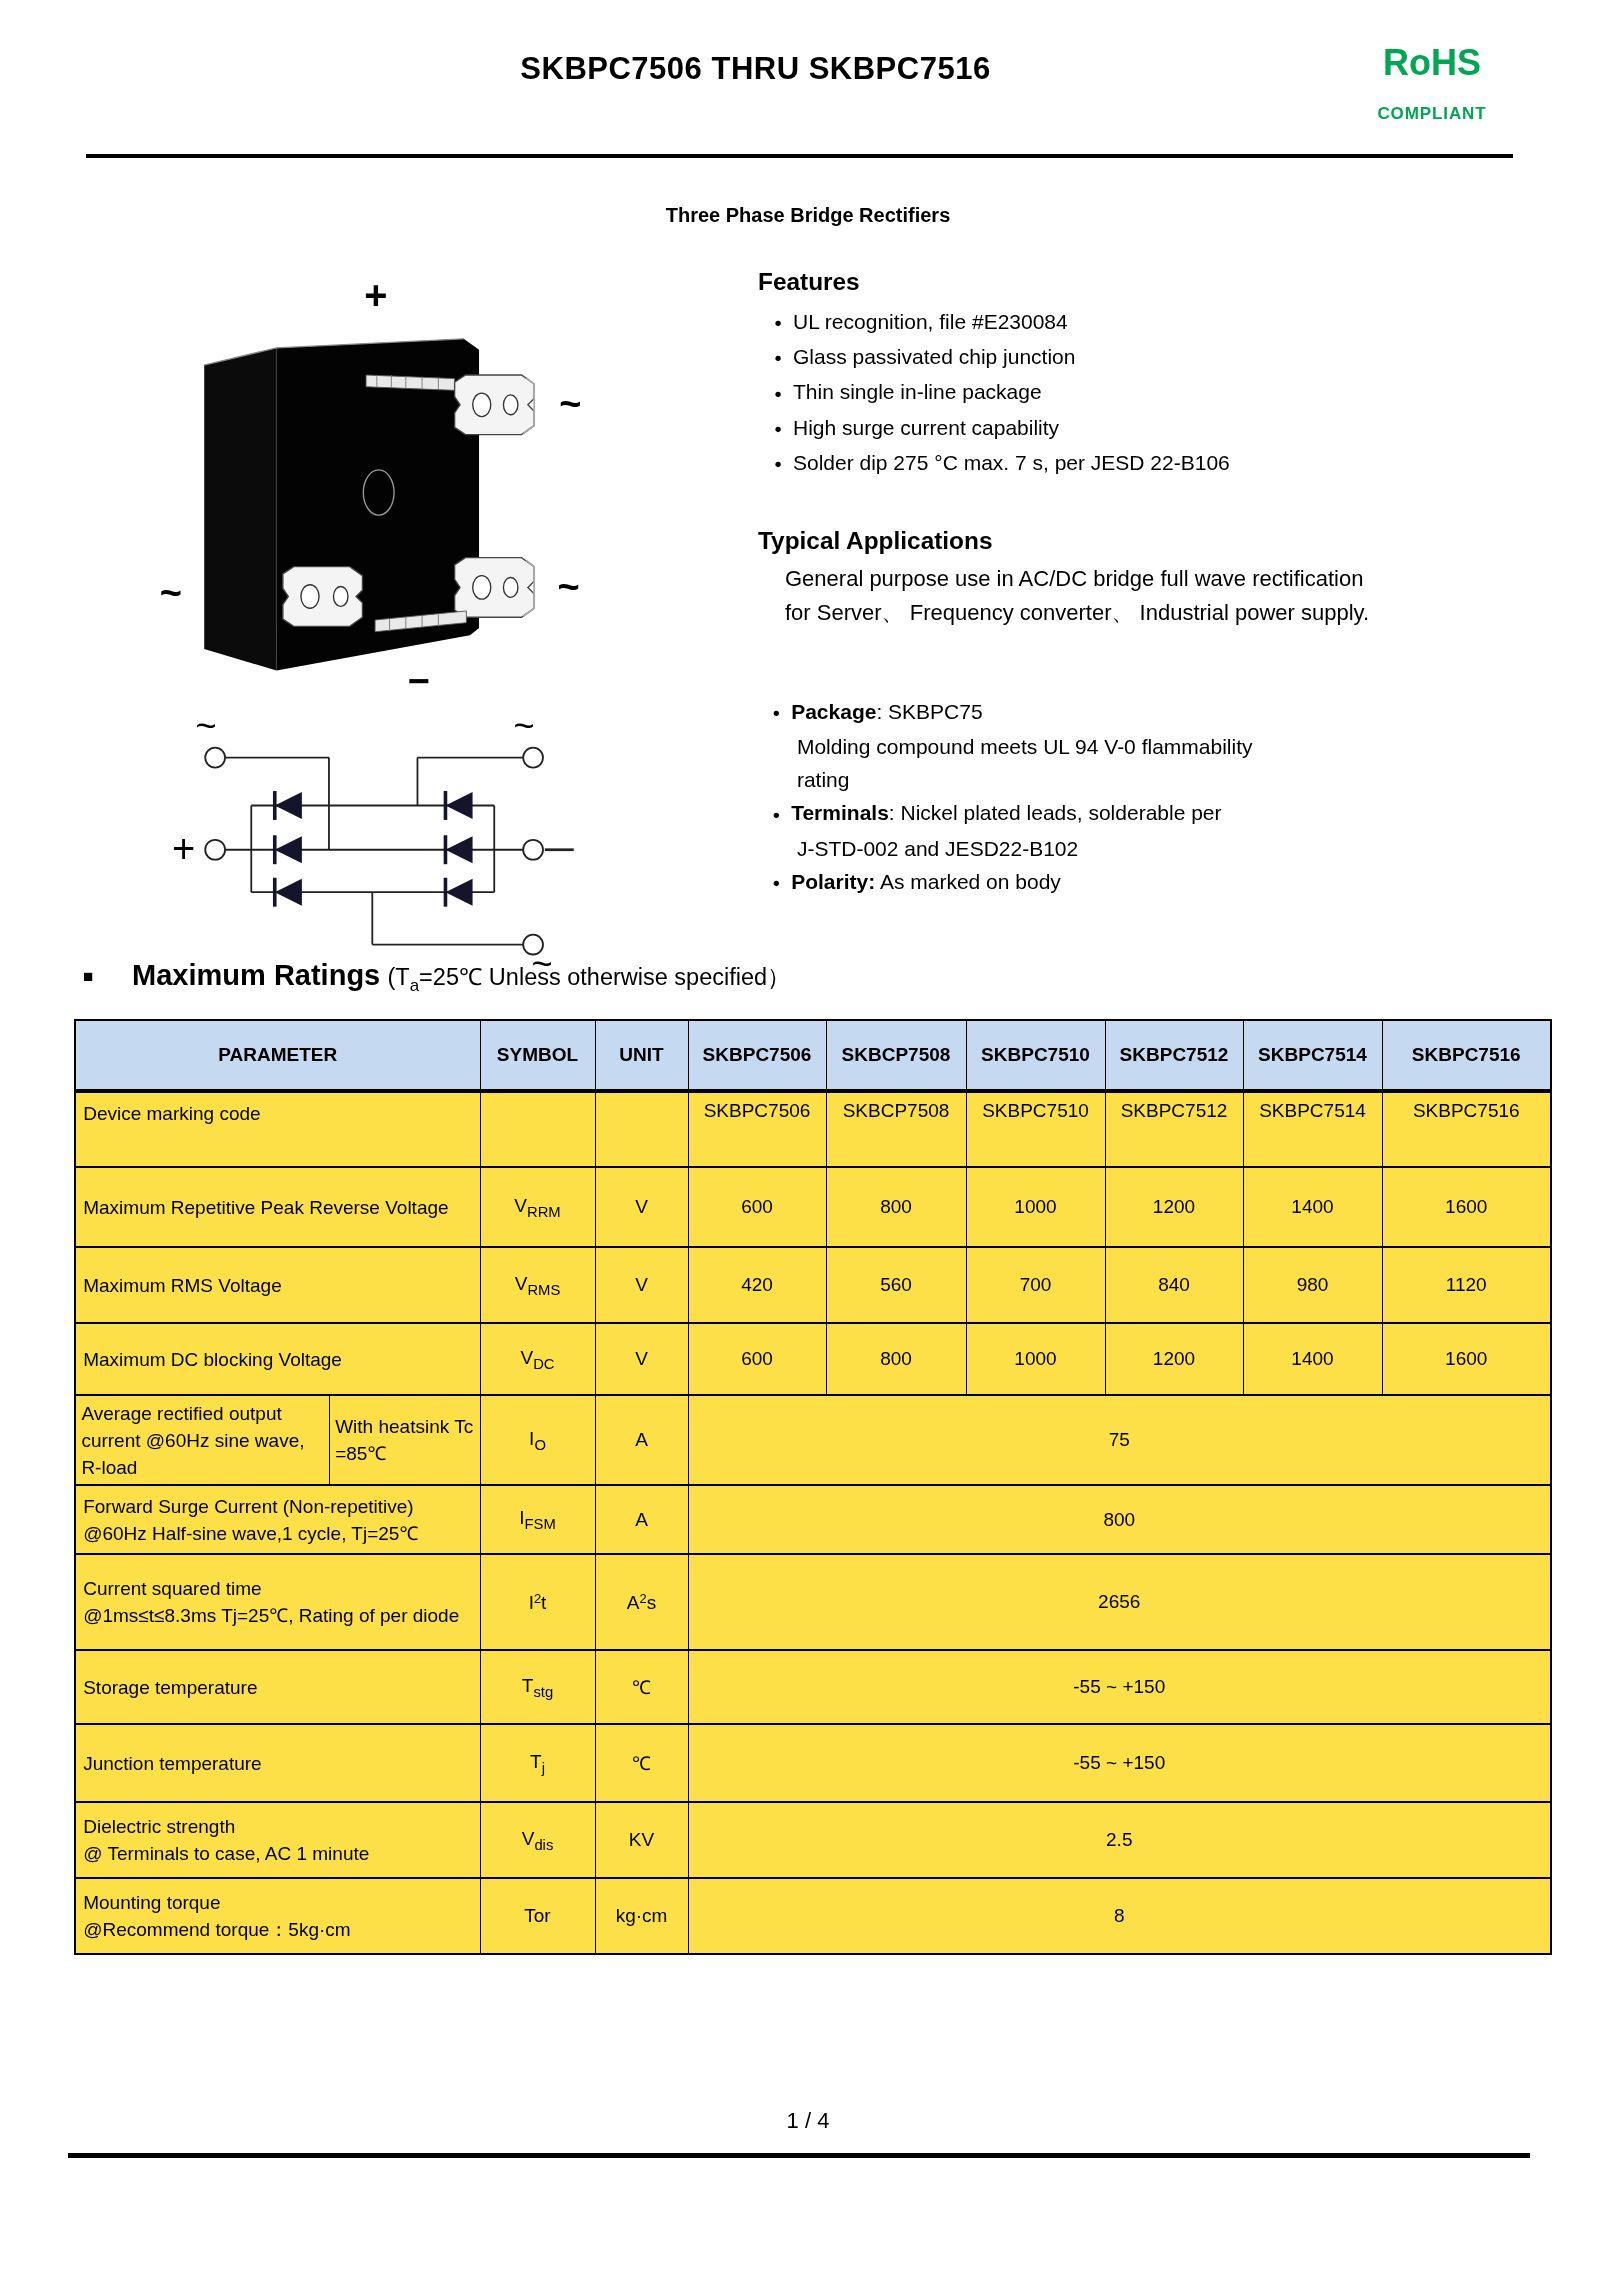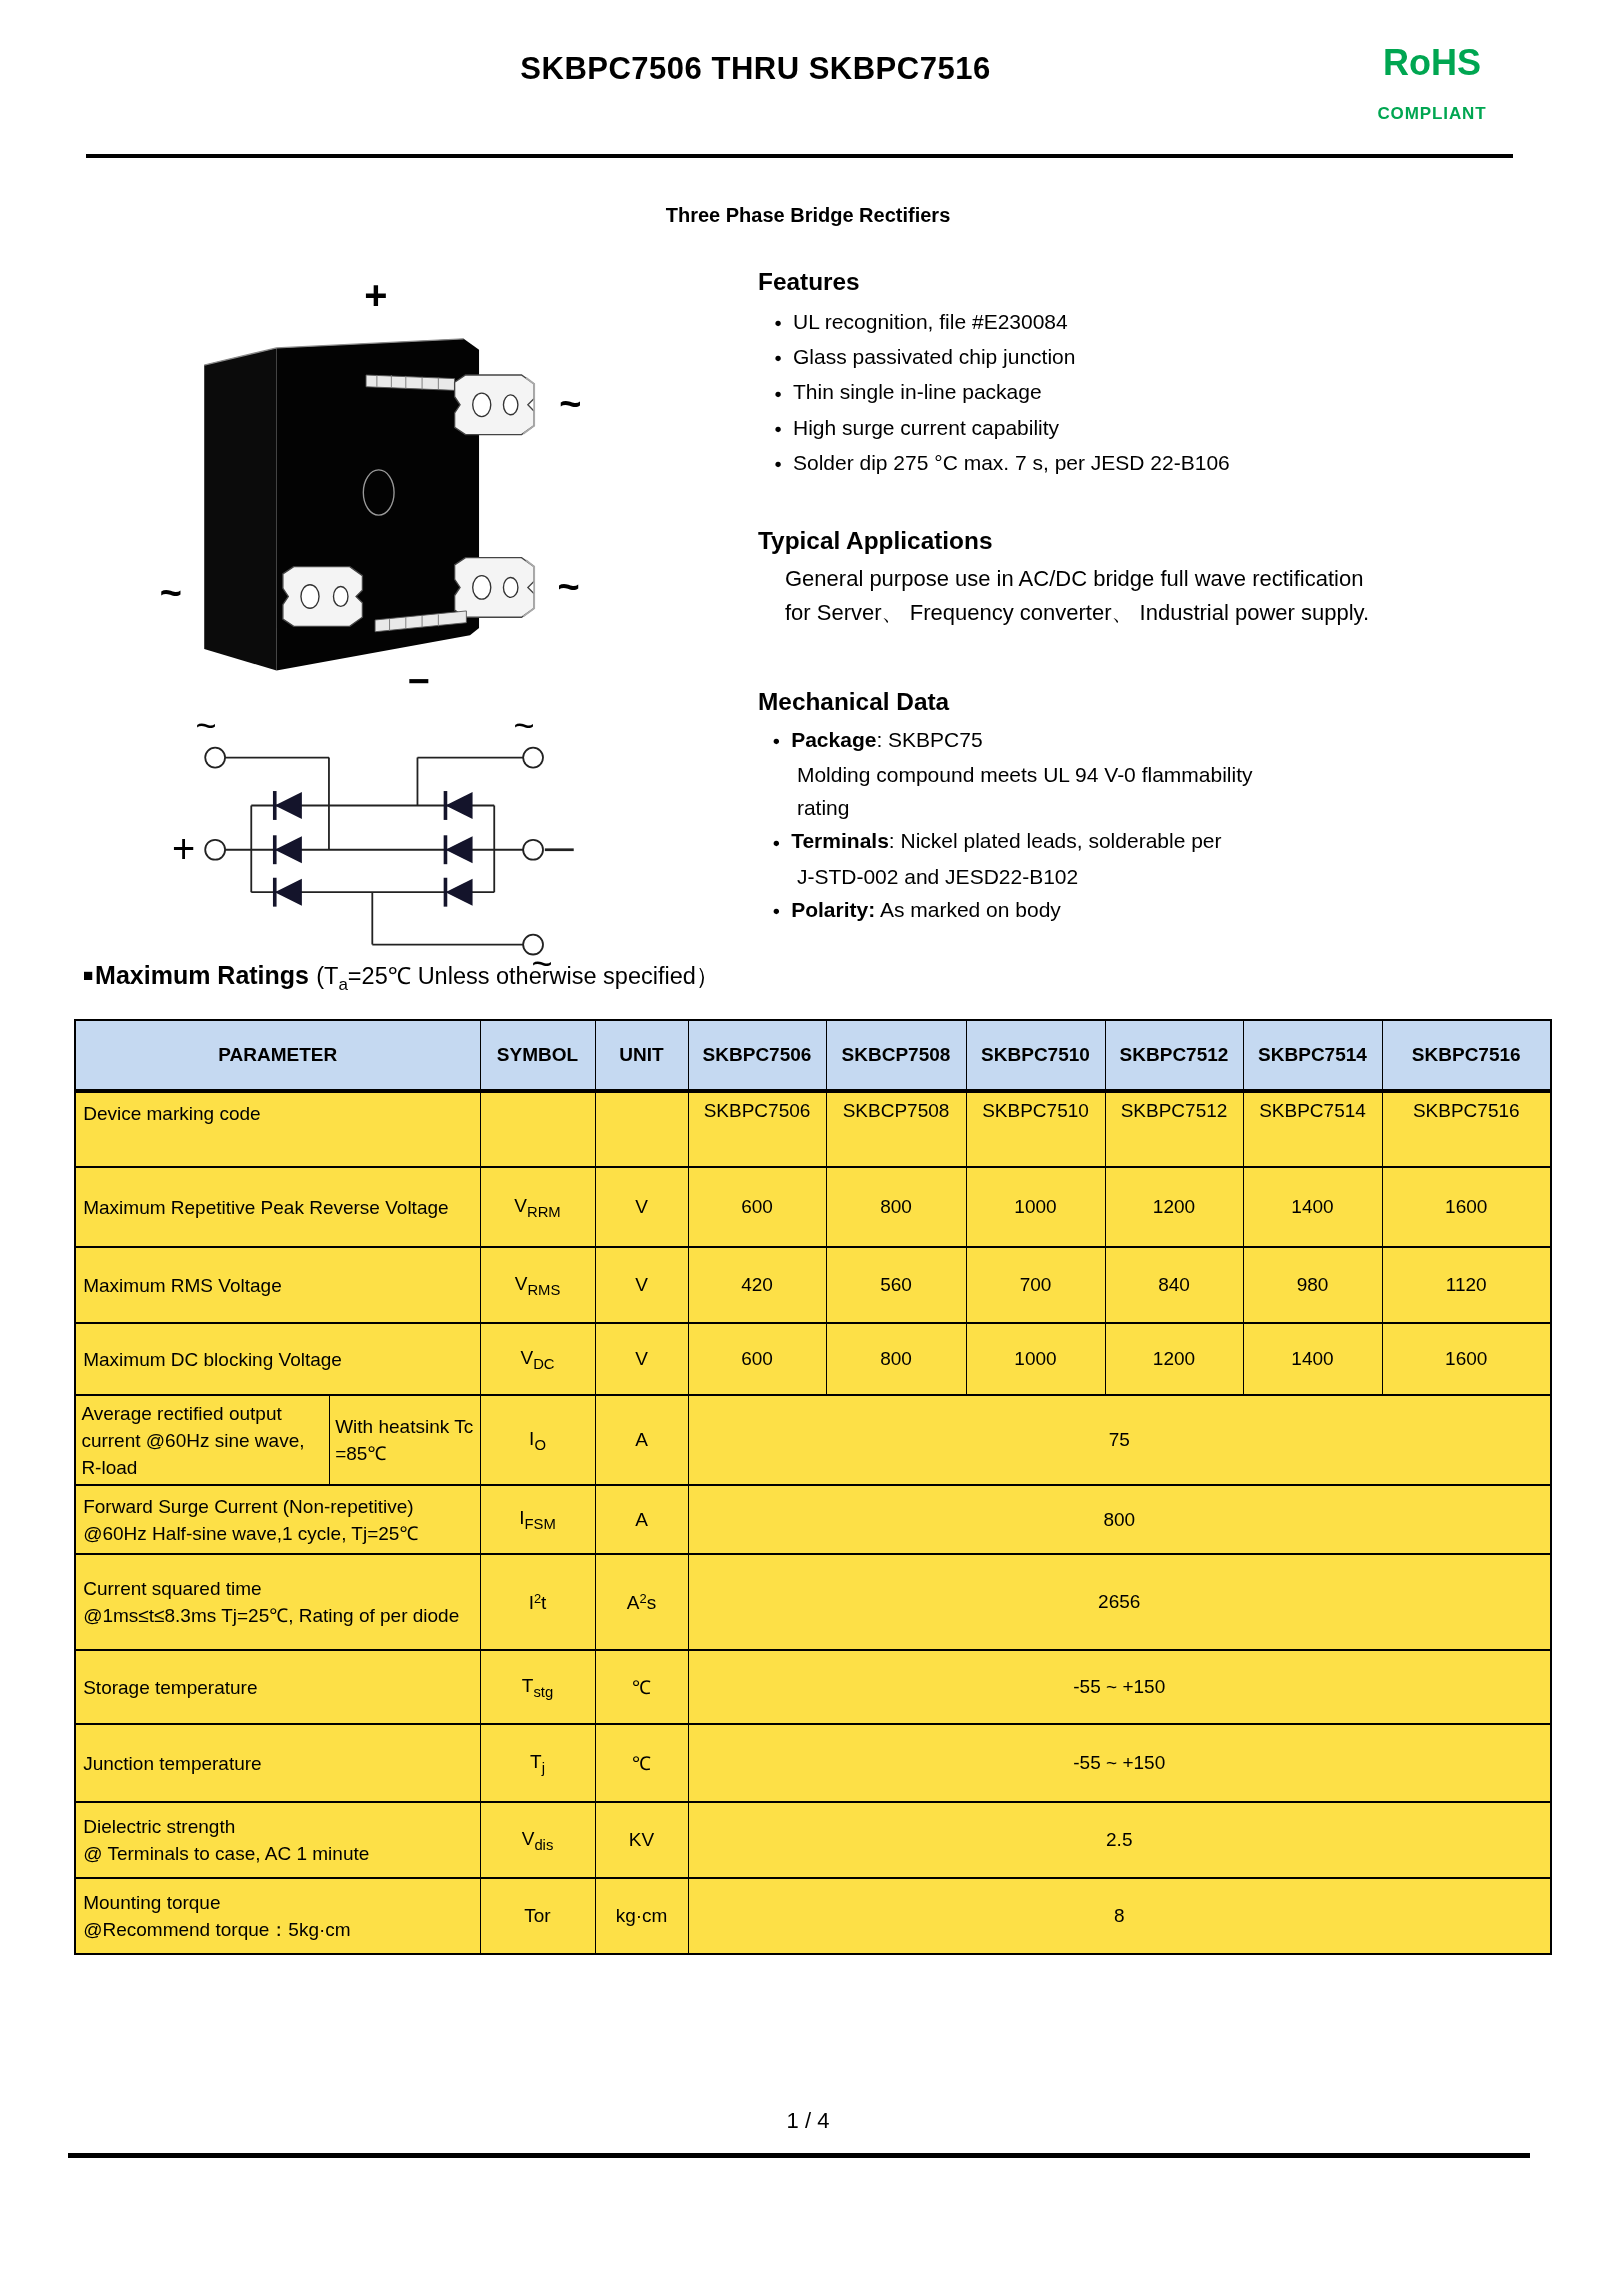--- a/index.html
+++ b/index.html
@@ -23,21 +23,21 @@
   .feat-item{font-size:21px;line-height:33px;white-space:nowrap;}
   .bullet{display:inline-block;font-size:12.7px;vertical-align:1.8px;margin-right:11px;}
   .apps-body{margin:7.2px 0 0 27px;font-size:22px;line-height:34px;}
   .mech-list{margin:7.2px 0 0 14.5px;}
   .mech-item{font-size:21px;line-height:33px;}
   .mech-cont{margin-left:24.4px;}
   .b{font-weight:bold;}
   
   .ratings-heading{left:83px;top:959px;font-size:23.5px;}
   .ratings-heading .sq{font-size:17px;font-weight:bold;vertical-align:2.7px;margin-right:1.8px;}
-  .ratings-heading .hb{font-size:25px;font-weight:bold;margin-right:7.2px;}
+  .ratings-heading .hb{font-size:29px;font-weight:bold;margin-right:7.2px;margin-left:37px;}
   .ratings-heading sub{font-size:17px;}
   
   .ratings-table{left:74px;top:1019px;border-collapse:collapse;table-layout:fixed;width:1478px;background:#fde047;}
   .ratings-table th,.ratings-table td{
     border-left:1.8px solid #000;border-right:1.8px solid #000;
     border-top:2.7px solid #000;border-bottom:2.7px solid #000;
     font-size:19px;vertical-align:middle;overflow:hidden;
   }
   .ratings-table{border:2.7px solid #000;}
   .ratings-table thead th{background:#C5D9F1;font-weight:bold;text-align:center;border-bottom:4.5px solid #000;}
@@ -120,21 +120,20 @@
 
   <div class="abs section" style="left:758px;top:527px;">
     <h2>Typical Applications</h2>
     <div class="apps-body">
       <div>General purpose use in AC/DC bridge full wave rectification</div>
       <div>for Server、 Frequency converter、 Industrial power supply.</div>
     </div>
   </div>
 
   <div class="abs section" style="left:758px;top:688px;">
-    <h2>Mechanical Data</h2>
     <div class="mech-list">
       <div class="mech-item">
         <span class="bullet">●</span><span class="b">Package</span><span>: SKBPC75</span>
       </div>
       <div class="mech-item mech-cont">Molding compound meets UL 94 V-0 flammability</div>
       <div class="mech-item mech-cont">rating</div>
       <div class="mech-item">
         <span class="bullet">●</span><span class="b">Terminals</span><span>: Nickel plated leads, solderable per</span>
       </div>
       <div class="mech-item mech-cont">J-STD-002 and JESD22-B102</div>

